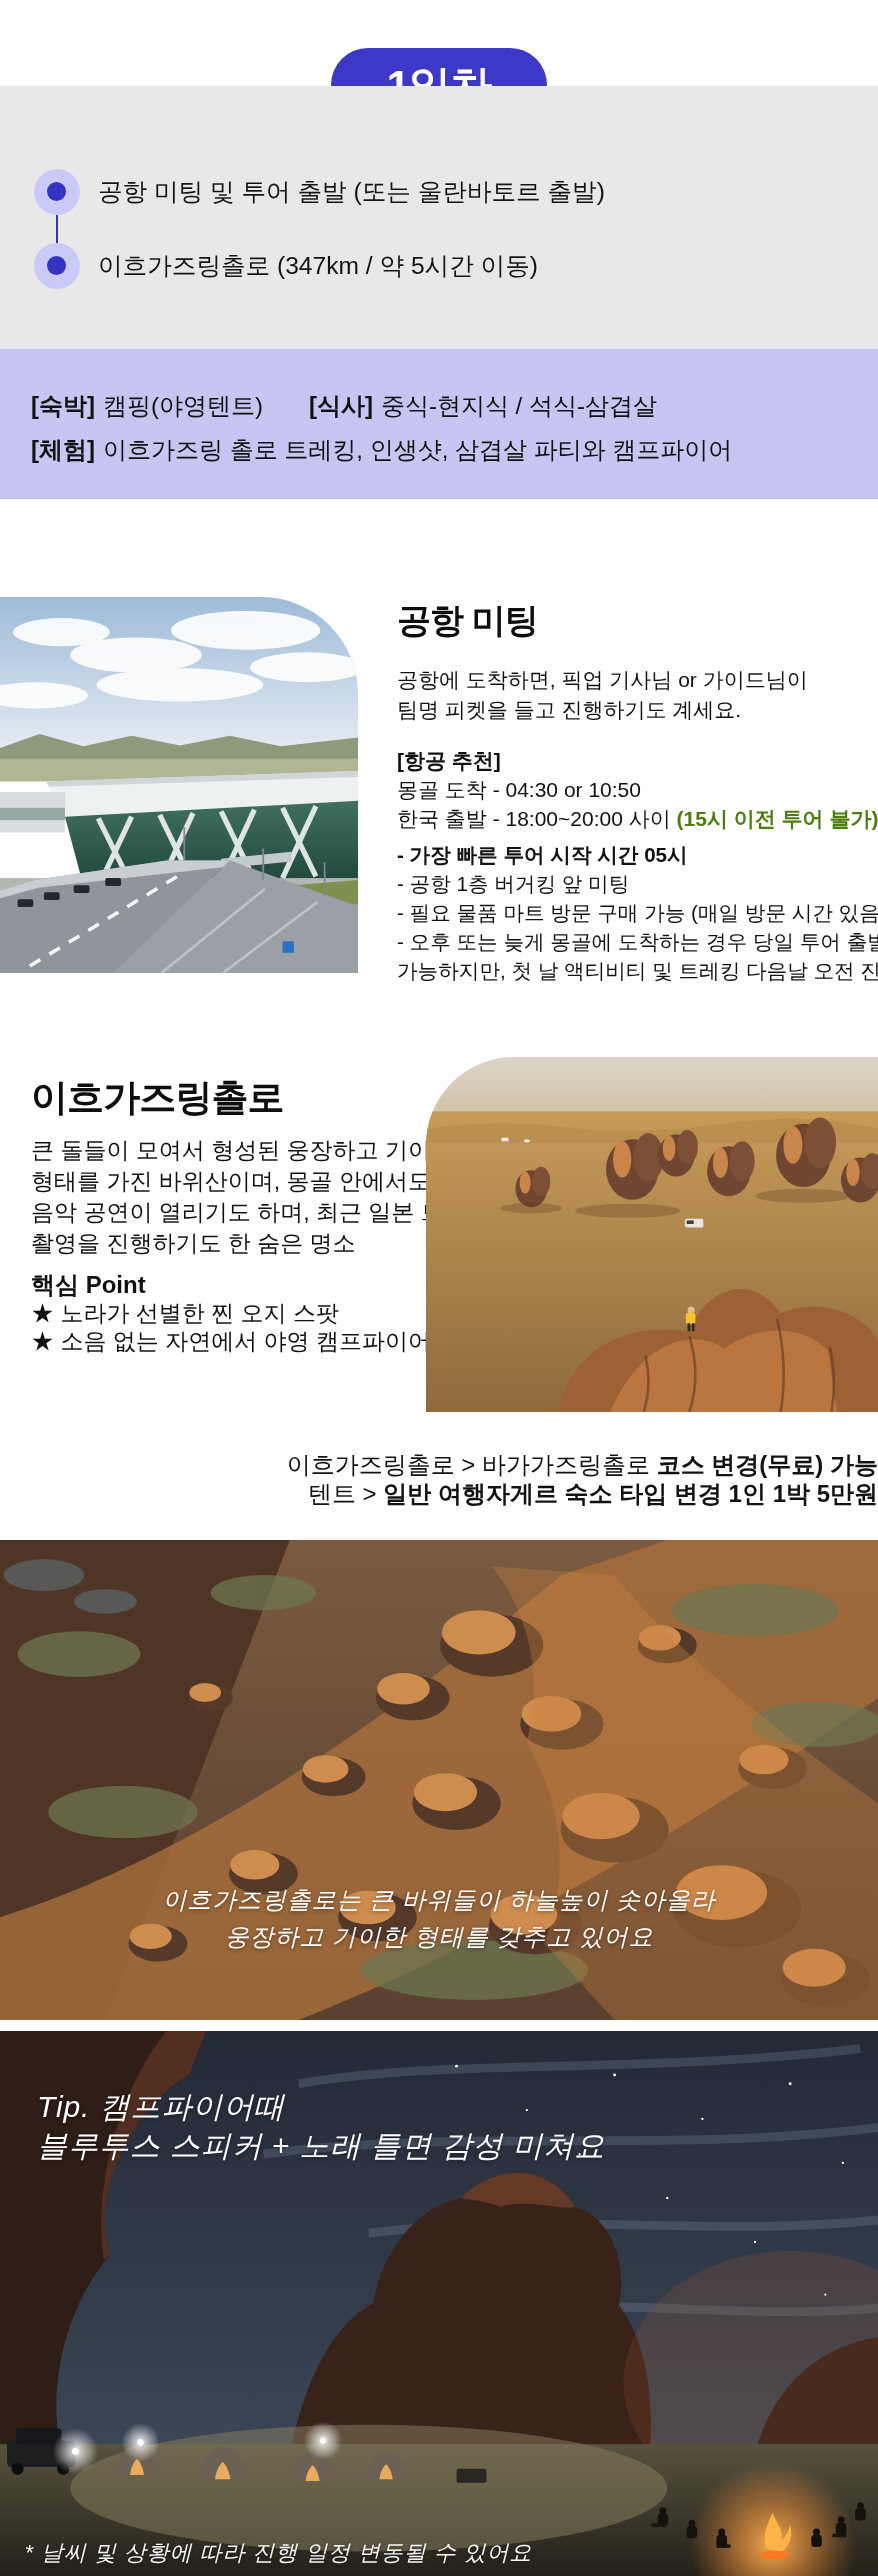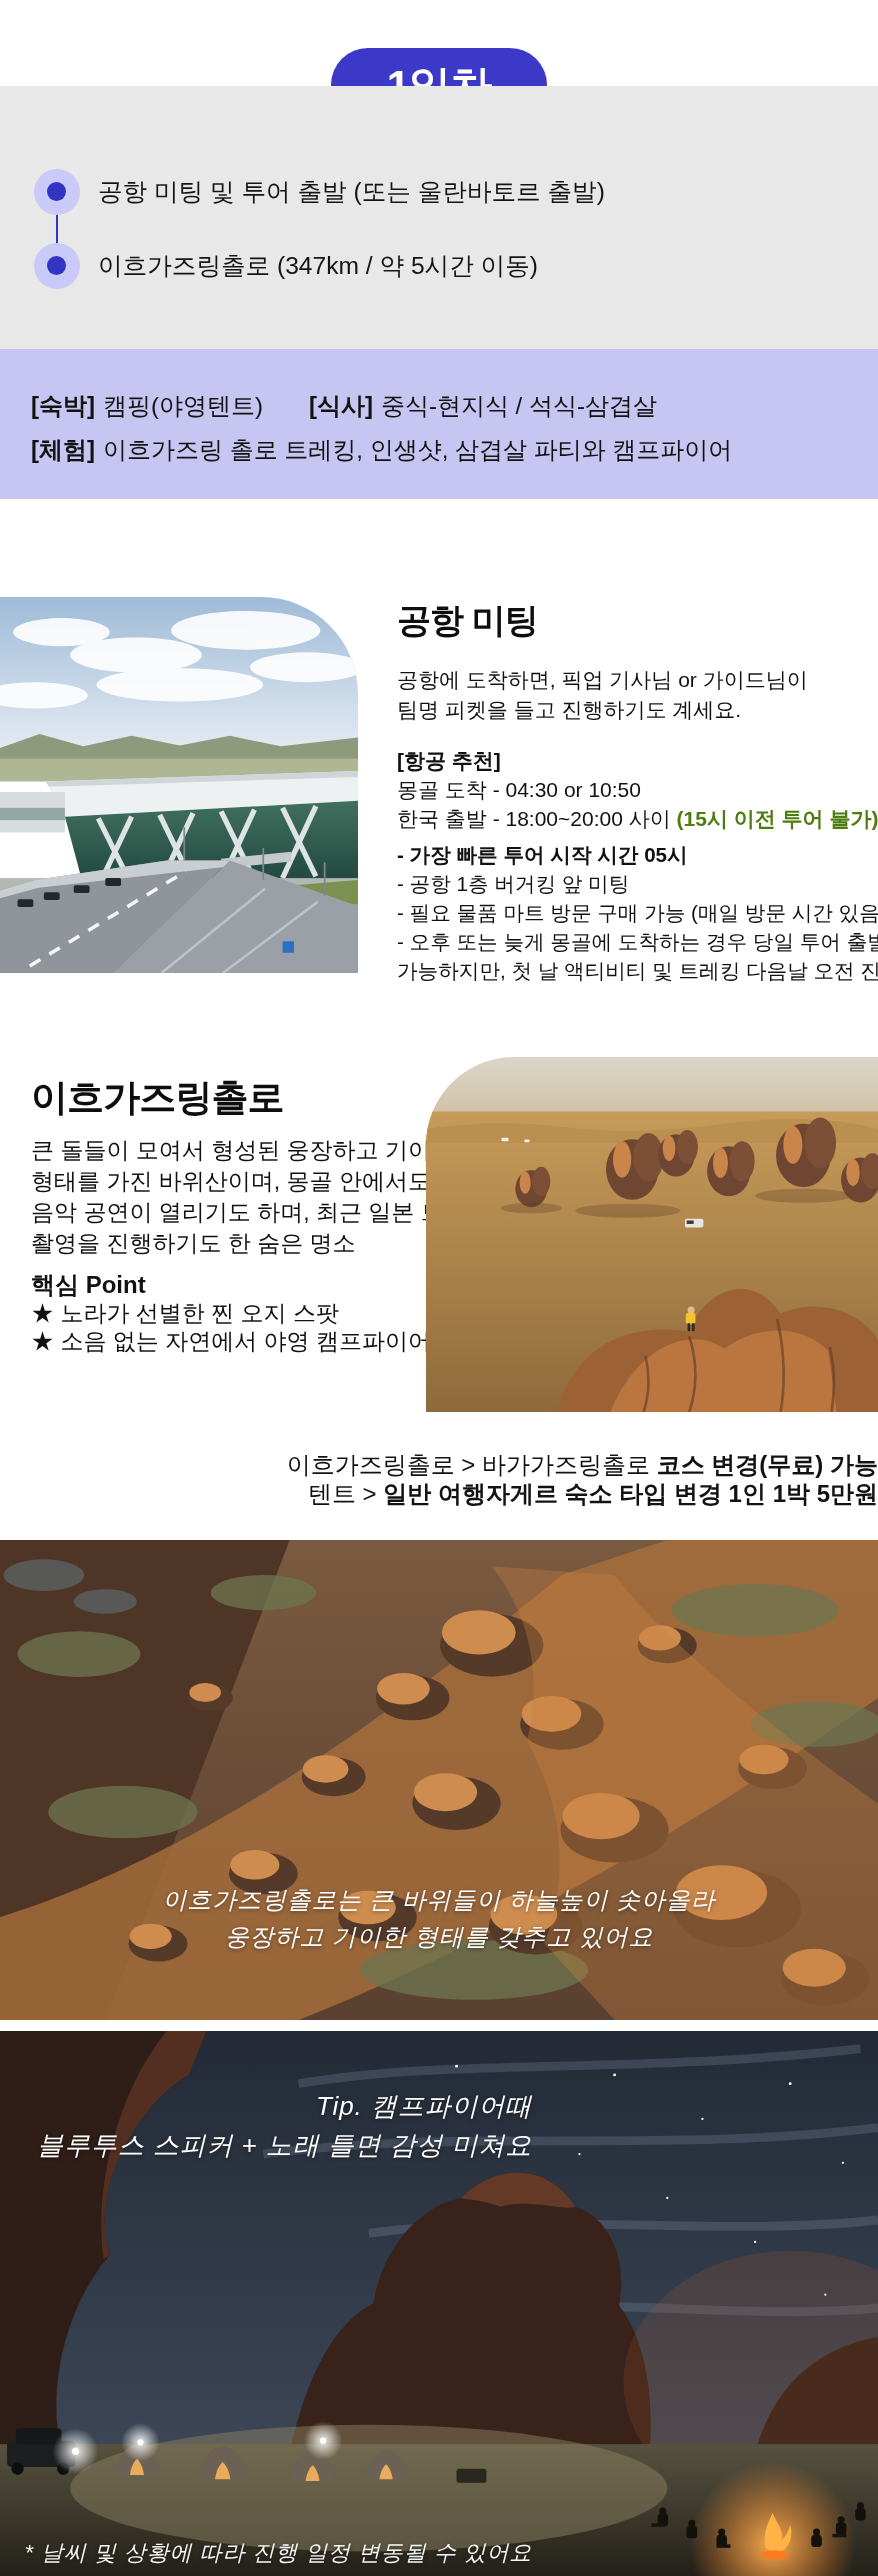--- a/index.html
+++ b/index.html
@@ -36,21 +36,21 @@
   .rock-points{left:31px;top:1299px;font-size:23px;line-height:28px;white-space:nowrap;}
   .photo-rocks{left:426px;top:1057px;width:452px;height:355px;border-radius:88px 0 0 0;overflow:hidden;}
   
   .notice{left:0;top:1450px;width:878px;text-align:right;font-size:24px;line-height:29px;color:#121212;}
   .notice b{font-weight:700;}
   
   .photo-wide{left:0;top:1540px;width:878px;height:480px;overflow:hidden;}
   .photo-night{left:0;top:2031px;width:878px;height:545px;overflow:hidden;}
   .hand{color:#ffffff;text-shadow:0 0.9px 4.4px rgba(0,0,0,.45);font-style:italic;}
   .caption1{left:0;top:1881px;width:878px;text-align:center;font-size:24px;line-height:37px;letter-spacing:0.9px;}
-  .tip{left:37px;top:2087px;font-size:26px;line-height:39px;letter-spacing:0.9px;white-space:nowrap;text-align:right;}
+  .tip{left:37px;top:2087px;font-size:30px;line-height:39px;letter-spacing:0.9px;white-space:nowrap;}
   .footer-note{left:24.6px;top:2538px;font-size:22px;letter-spacing:0.9px;opacity:.95;white-space:nowrap;}
   svg{display:block;}
 </style>
 </head>
 <body>
 
 <div id="page">
 
   <div class="abs day-badge">
     <span>1일차</span>

